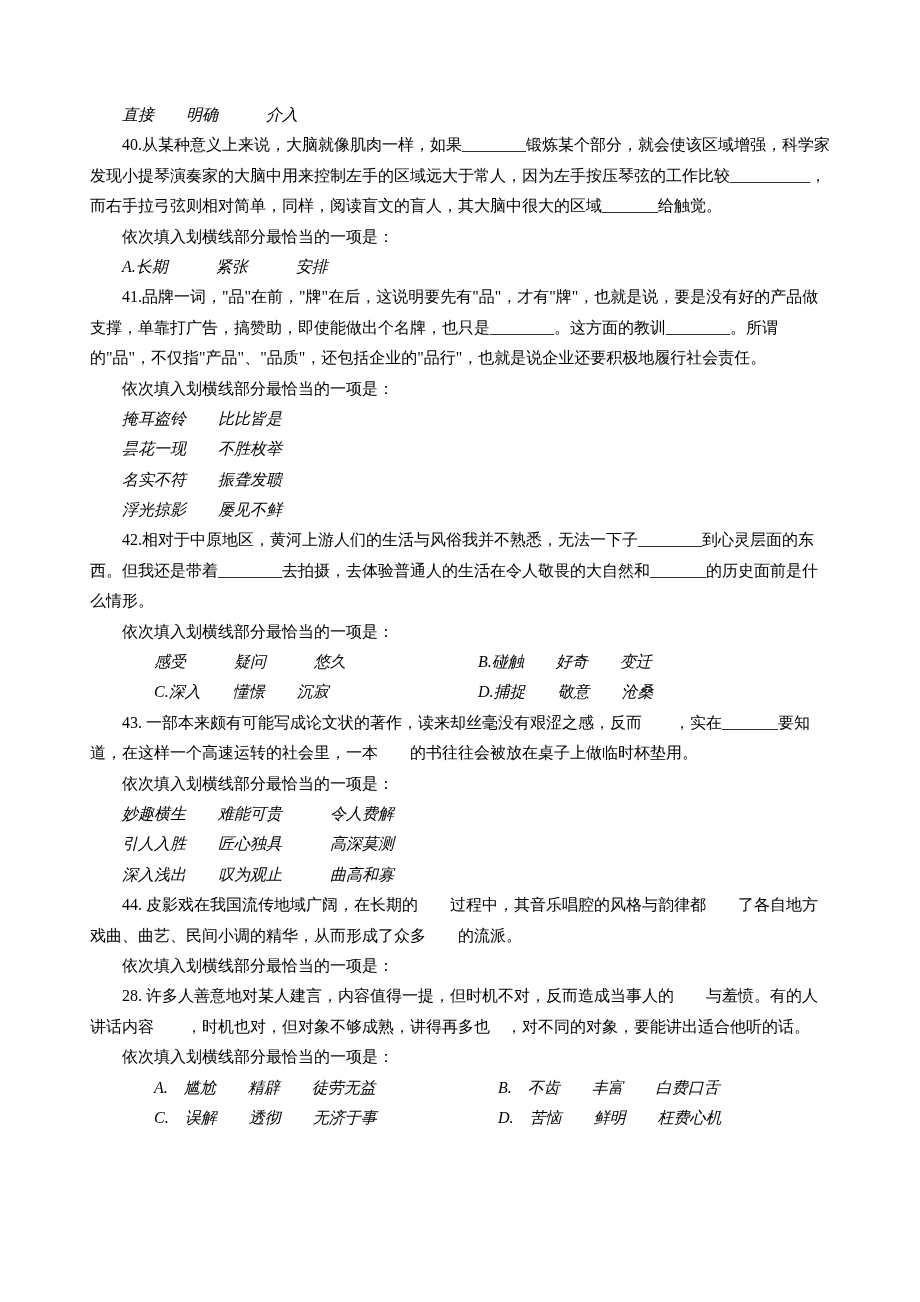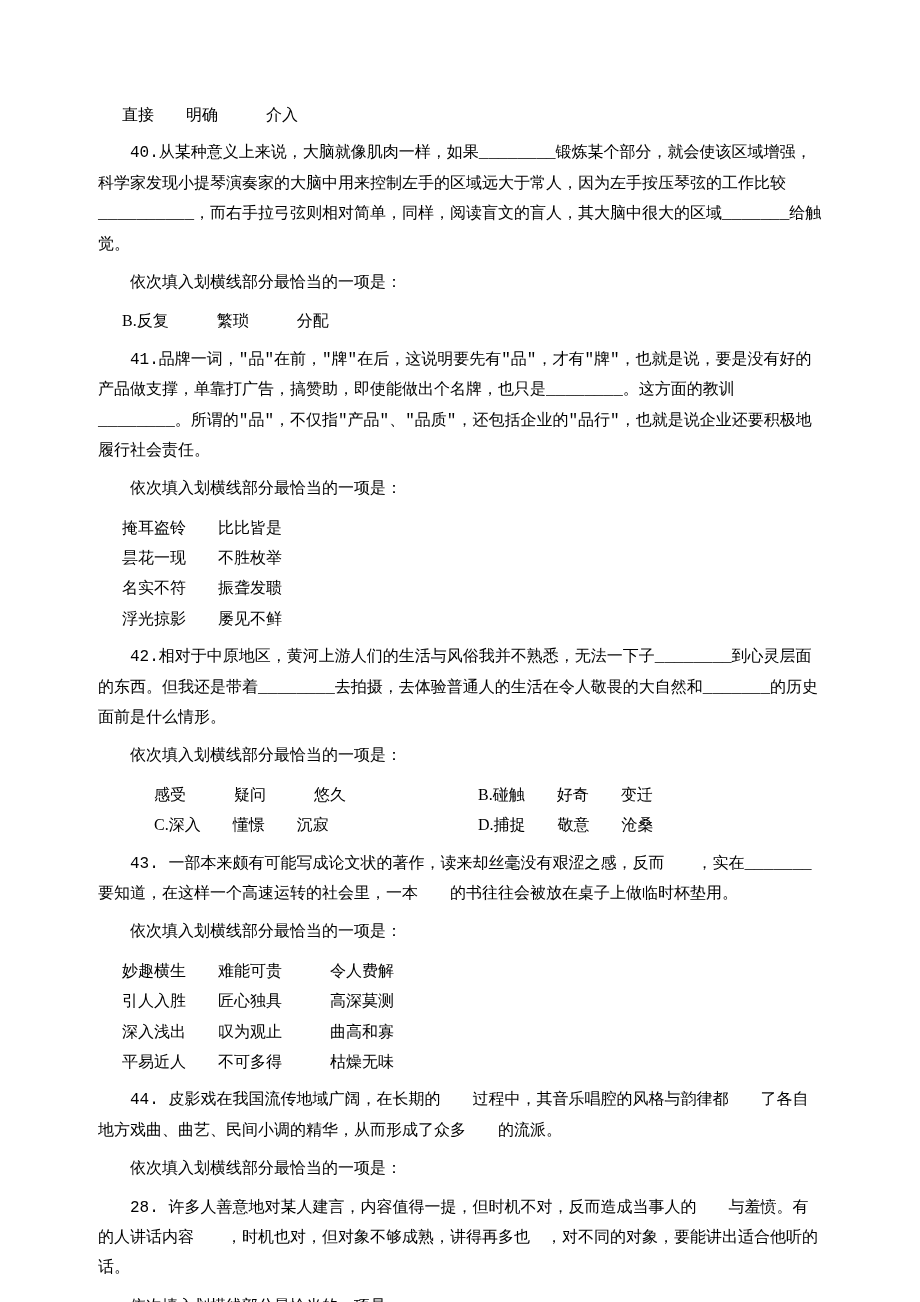--- a/index.html
+++ b/index.html
@@ -12,41 +12,41 @@
     line-height: 1.9;
   }
   .page {
     width: 920px;
     min-height: 1302px;
     padding: 100px 90px 60px 90px;
     box-sizing: border-box;
   }
   .para {
     text-indent: 2em;
-    margin: 8px;
-    font-family: Liberation Mono, monospace;
+    margin: 0;
   }
   .opt {
     text-indent: 2em;
     margin: 0;
+    font-style: italic;
   }
   .spaced span {
     display: inline-block;
   }
 </style>
 </head>
 <body>
 
 <div class="page">
 
   <p class="opt">直接　　明确　　　介入</p>
 
   <p class="para">40.从某种意义上来说，大脑就像肌肉一样，如果________锻炼某个部分，就会使该区域增强，科学家发现小提琴演奏家的大脑中用来控制左手的区域远大于常人，因为左手按压琴弦的工作比较__________，而右手拉弓弦则相对简单，同样，阅读盲文的盲人，其大脑中很大的区域_______给触觉。</p>
   <p class="para">依次填入划横线部分最恰当的一项是：</p>
-  <p class="opt">B.反复　　　繁琐　　　分配</p>
+  <p class="opt">A.长期　　　紧张　　　安排</p>
 
   <p class="para">41.品牌一词，"品"在前，"牌"在后，这说明要先有"品"，才有"牌"，也就是说，要是没有好的产品做支撑，单靠打广告，搞赞助，即使能做出个名牌，也只是________。这方面的教训________。所谓的"品"，不仅指"产品"、"品质"，还包括企业的"品行"，也就是说企业还要积极地履行社会责任。</p>
   <p class="para">依次填入划横线部分最恰当的一项是：</p>
   <p class="opt">掩耳盗铃　　比比皆是</p>
   <p class="opt">昙花一现　　不胜枚举</p>
   <p class="opt">名实不符　　振聋发聩</p>
   <p class="opt">浮光掠影　　屡见不鲜</p>
 
   <p class="para">42.相对于中原地区，黄河上游人们的生活与风俗我并不熟悉，无法一下子________到心灵层面的东西。但我还是带着________去拍摄，去体验普通人的生活在令人敬畏的大自然和_______的历史面前是什么情形。</p>
   <p class="para">依次填入划横线部分最恰当的一项是：</p>
@@ -57,25 +57,28 @@
   <p class="opt spaced">
     <span style="width:320px;">C.深入　　懂憬　　沉寂</span>
     <span>D.捕捉　　敬意　　沧桑</span>
   </p>
 
   <p class="para">43. 一部本来颇有可能写成论文状的著作，读来却丝毫没有艰涩之感，反而　　，实在_______要知道，在这样一个高速运转的社会里，一本　　的书往往会被放在桌子上做临时杯垫用。</p>
   <p class="para">依次填入划横线部分最恰当的一项是：</p>
   <p class="opt">妙趣横生　　难能可贵　　　令人费解</p>
   <p class="opt">引人入胜　　匠心独具　　　高深莫测</p>
   <p class="opt">深入浅出　　叹为观止　　　曲高和寡</p>
-  <p class="opt">平易近人　　不可多得　　　枯燥无味</p>
 
   <p class="para">44. 皮影戏在我国流传地域广阔，在长期的　　过程中，其音乐唱腔的风格与韵律都　　了各自地方戏曲、曲艺、民间小调的精华，从而形成了众多　　的流派。</p>
   <p class="para">依次填入划横线部分最恰当的一项是：</p>
 
   <p class="para">28. 许多人善意地对某人建言，内容值得一提，但时机不对，反而造成当事人的　　与羞愤。有的人讲话内容　　，时机也对，但对象不够成熟，讲得再多也　，对不同的对象，要能讲出适合他听的话。</p>
   <p class="para">依次填入划横线部分最恰当的一项是：</p>
+  <p class="opt spaced">
+    <span style="width:340px;">A.　尴尬　　精辟　　徒劳无益</span>
+    <span>B.　不齿　　丰富　　白费口舌</span>
+  </p>
   <p class="opt spaced">
     <span style="width:340px;">C.　误解　　透彻　　无济于事</span>
     <span>D.　苦恼　　鲜明　　枉费心机</span>
   </p>
 
 </div>
 
 </body></html>

